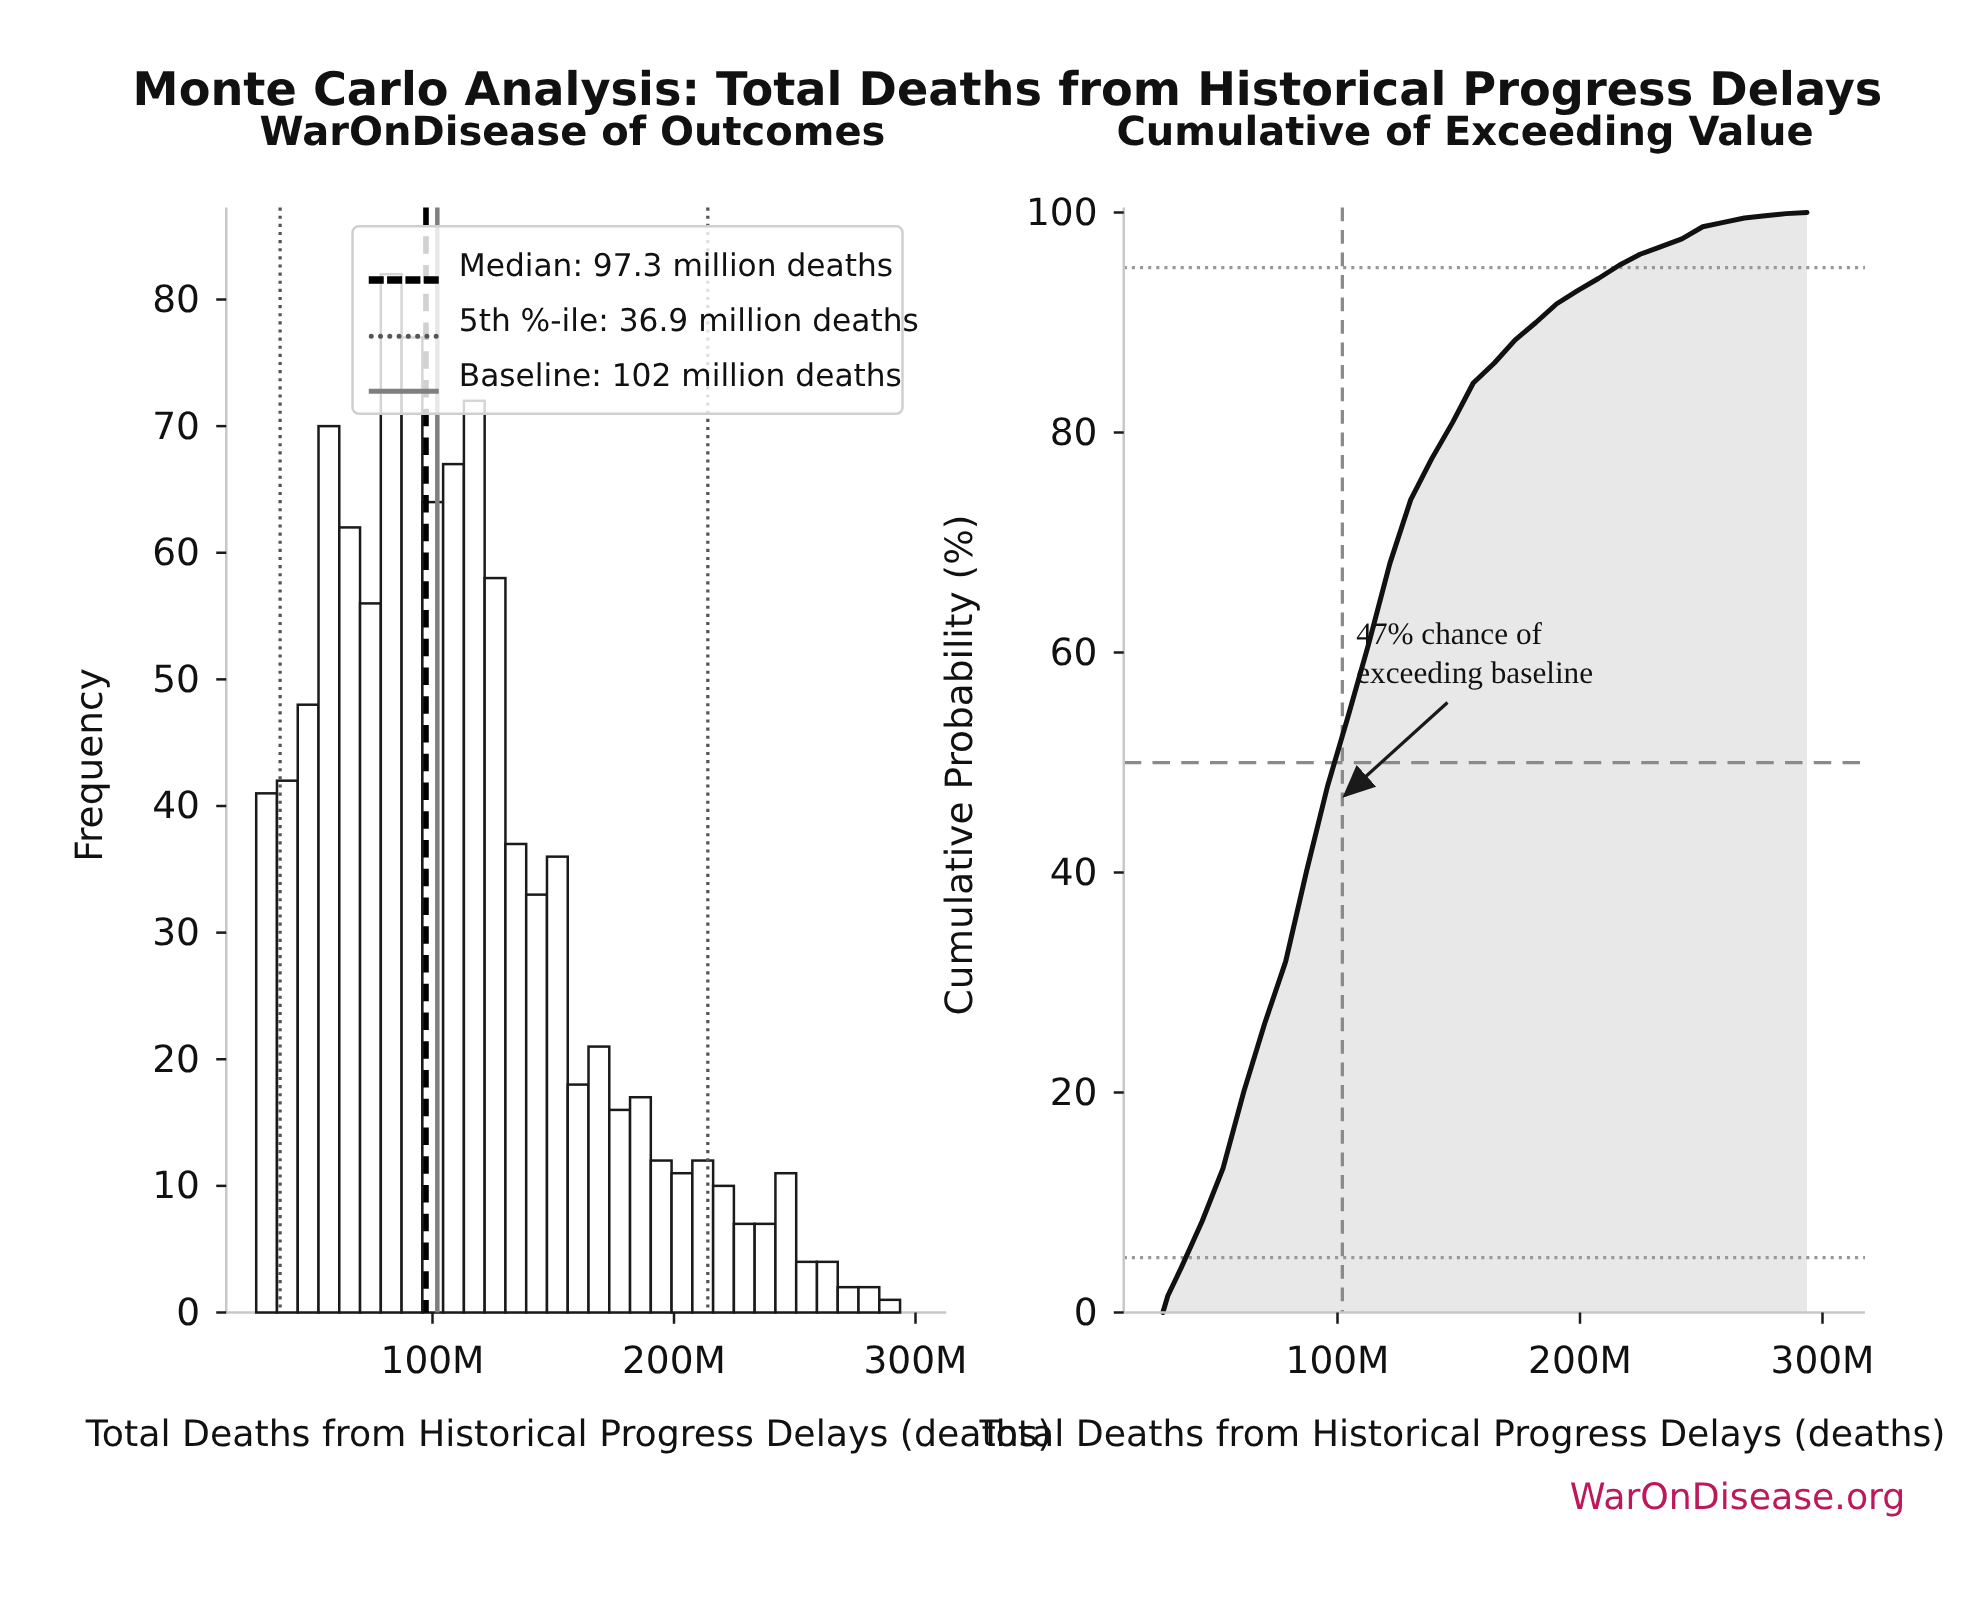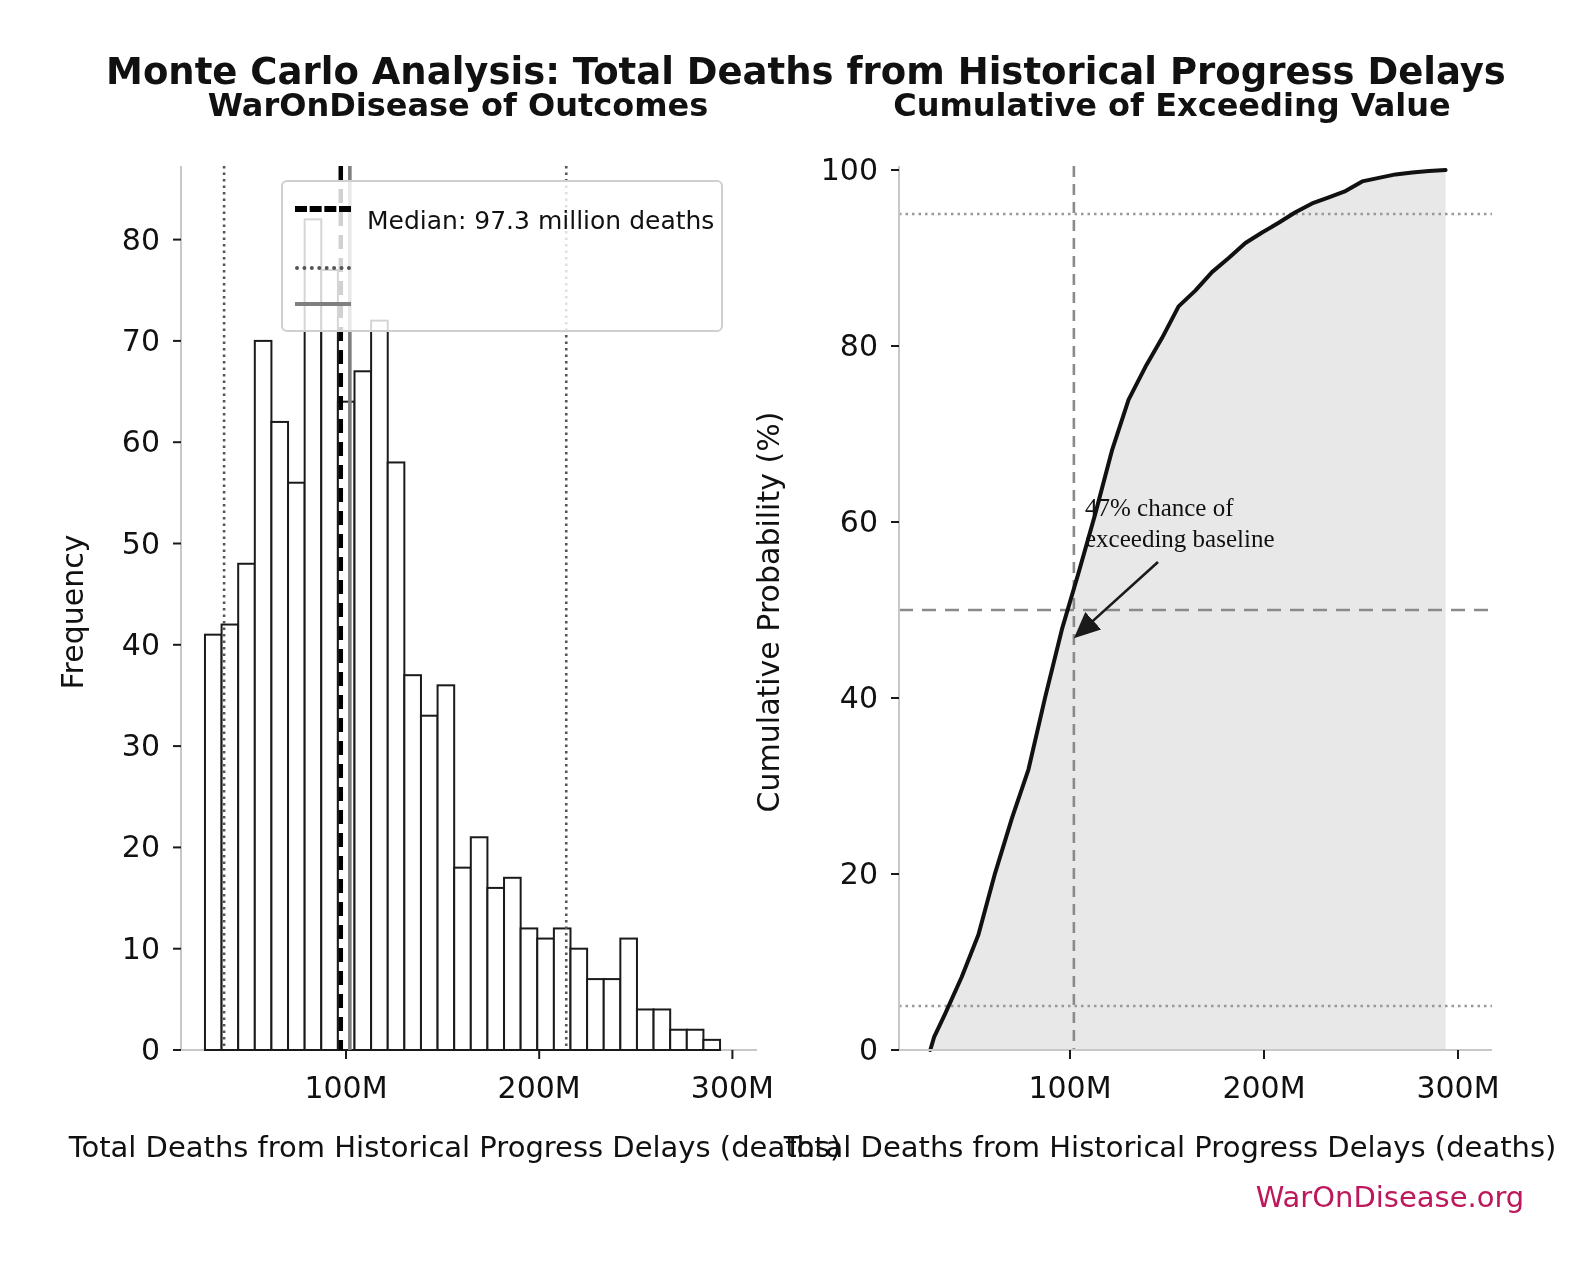--- a/index.html
+++ b/index.html
@@ -19,21 +19,21 @@
   #left-xlab{left:455px;}
   #right-xlab{left:1170px;}
   #footer{left:1390px;top:1180px;font-size:29px;color:#be185d;white-space:nowrap;
           transform:translateX(-50%);}
   #plot-svg{left:0;top:0;}
   
   #legend{left:281px;top:180px;width:442px;height:152px;box-sizing:border-box;
           background:rgba(255,255,255,0.82);border:2px solid #cfcfcf;border-radius:6px;
           display:flex;flex-direction:column;justify-content:space-around;
           padding:8px 12px;}
-  .legend-row{display:flex;align-items:flex-start;}
+  .legend-row{display:flex;align-items:flex-end;}
   .legend-sample{width:56px;margin-right:16px;flex:none;}
   .ls-dashed-black{border-top:6px dashed #000000;}
   .ls-dotted-gray{border-top:4px dotted #555555;}
   .ls-solid-gray{border-top:4px solid #7f7f7f;}
   .legend-label{font-size:25px;white-space:nowrap;color:#111;}
   
   #cdf-annotation{left:1085px;top:492px;font-size:25px;line-height:31px;white-space:nowrap;font-family:Liberation Serif, serif;}
 </style>
 </head>
 <body>
@@ -149,23 +149,25 @@
 <div id="left-xlab" class="abs xlab">Total Deaths from Historical Progress Delays (deaths)</div>
 <div id="right-xlab" class="abs xlab">Total Deaths from Historical Progress Delays (deaths)</div>
 
 <div id="legend" class="abs">
   <div class="legend-row">
     <span class="legend-sample ls-dashed-black"></span>
     <span class="legend-label">Median: 97.3 million deaths</span>
   </div>
   <div class="legend-row">
     <span class="legend-sample ls-dotted-gray"></span>
+    <span class="legend-label">5th %-ile: 36.9 million deaths</span>
   </div>
   <div class="legend-row">
     <span class="legend-sample ls-solid-gray"></span>
+    <span class="legend-label">Baseline: 102 million deaths</span>
   </div>
 </div>
 
 <div id="cdf-annotation" class="abs">
   <div>47% chance of</div>
   <div>exceeding baseline</div>
 </div>
 
 <div id="footer" class="abs">WarOnDisease.org</div>
 

